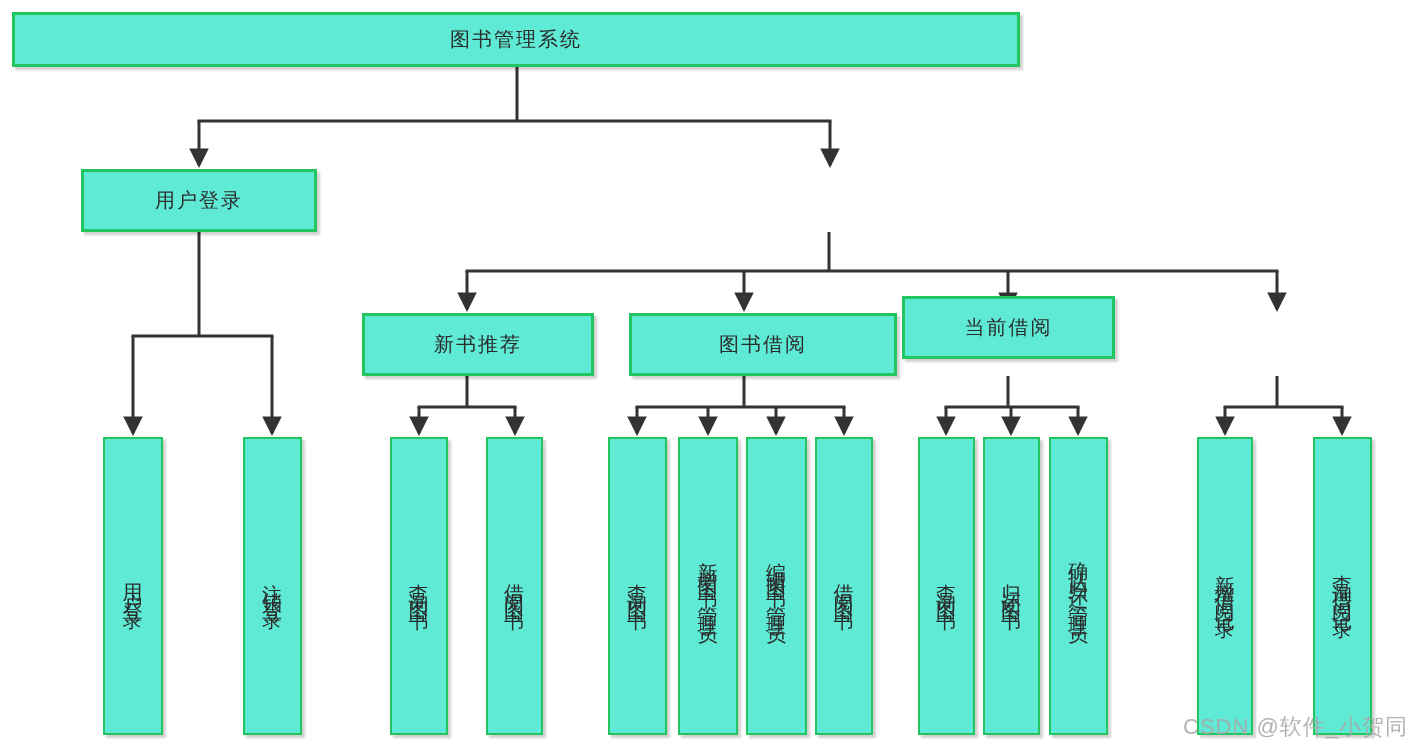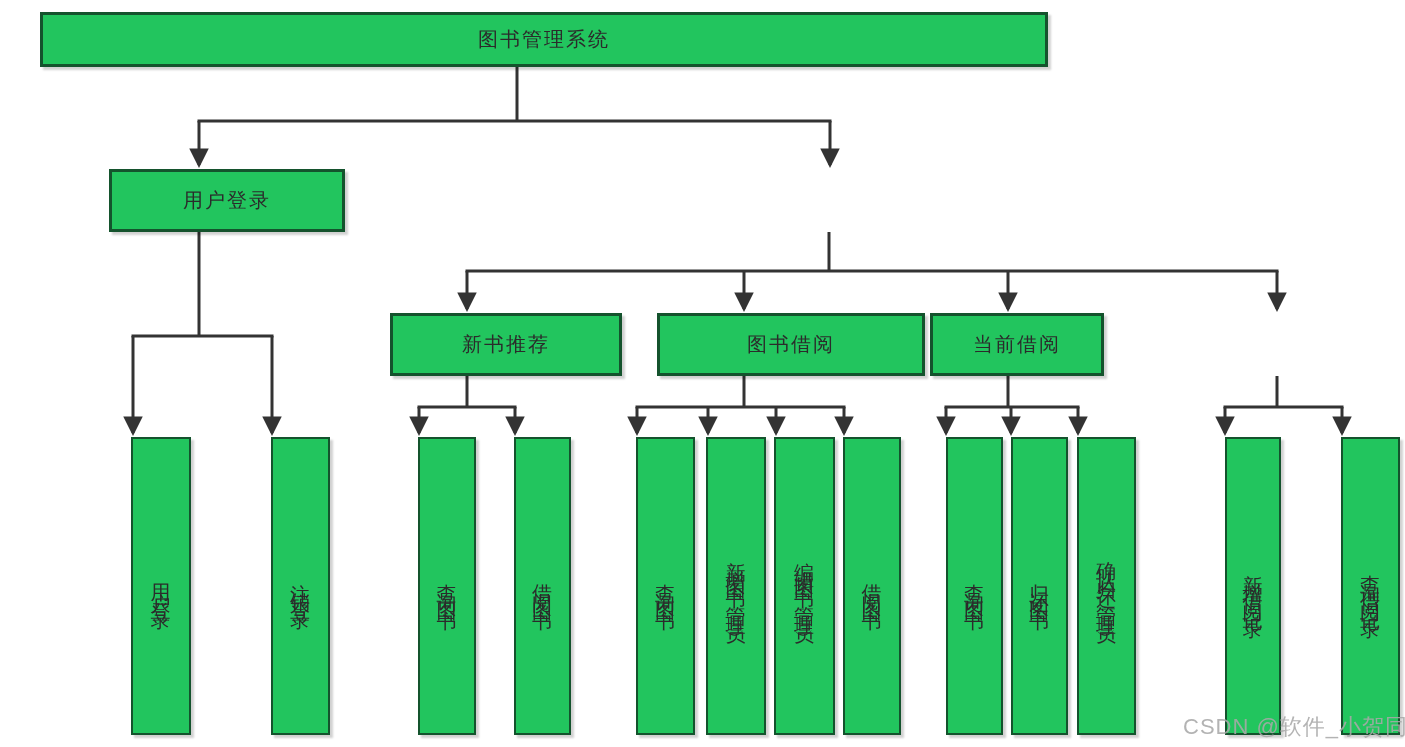--- a/index.html
+++ b/index.html
@@ -2,25 +2,24 @@
 <html><head>
 <meta charset="utf-8">
 <style>
   html,body { margin:0; padding:0; background:#ffffff; }
   .canvas {
     position:relative; width:1405px; height:747px; background:#ffffff;
     font-family:"Liberation Sans", sans-serif; overflow:hidden;
   }
   .wires { position:absolute; left:0; top:0; z-index:1; }
   .node {
-    position:absolute; box-sizing:border-box; background:#22c55e;
-    border:3px solid #14532d; color:#2b2b2b; z-index:2;
+    position:absolute; box-sizing:border-box; background:#5eead4;
+    border:3px solid #22c55e; color:#2b2b2b; z-index:2;
     display:flex; align-items:center; justify-content:center;
     box-shadow:3px 3px 2px rgba(0,0,0,0.18);
-    margin-left:28px;
   }
   .node.h { font-size:20px; letter-spacing:2px; white-space:nowrap; }
   .node.v {
     writing-mode:vertical-rl; text-orientation:mixed;
     font-size:20px; letter-spacing:9px; line-height:1;
     border-width:2.5px; padding:6px 0;
   }
   .watermark {
     position:absolute; left:1183px; top:712px; z-index:5;
     font-size:22px; letter-spacing:1px; white-space:nowrap;
@@ -81,21 +80,21 @@
       <path d="M1342 407 V433" marker-end="url(#arrowhead)"></path>
     </g>
   </svg>
 
   <div class="node h" style="left:12px; top:12px; width:1008px; height:55px;">图书管理系统</div>
 
   <div class="node h" style="left:81px; top:169px; width:236px; height:63px;">用户登录</div>
 
   <div class="node h" style="left:362px; top:313px; width:232px; height:63px;">新书推荐</div>
   <div class="node h" style="left:629px; top:313px; width:268px; height:63px;">图书借阅</div>
-  <div class="node h" style="left:902px; top:313px; width:174px; height:63px;text-align:right;">当前借阅</div>
+  <div class="node h" style="left:902px; top:296px; width:213px; height:63px;text-align:right;">当前借阅</div>
 
   <div class="node v" style="left:103px; top:437px; width:60px; height:298px;">用户登录</div>
   <div class="node v" style="left:243px; top:437px; width:59px; height:298px;">注销登录</div>
 
   <div class="node v" style="left:390px; top:437px; width:58px; height:298px;">查询图书</div>
   <div class="node v" style="left:486px; top:437px; width:57px; height:298px;">借阅图书</div>
 
   <div class="node v" style="left:608px; top:437px; width:59px; height:298px;">查询图书</div>
   <div class="node v" style="left:678px; top:437px; width:60px; height:298px;">新增图书（管理员）</div>
   <div class="node v" style="left:746px; top:437px; width:61px; height:298px;">编辑图书（管理员）</div>

